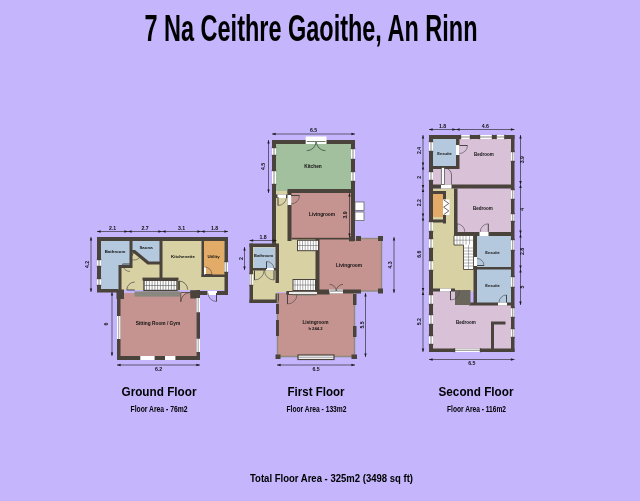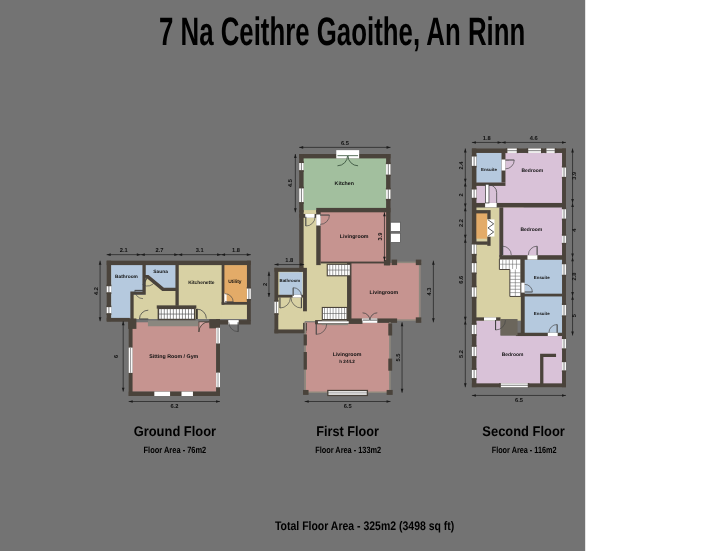--- a/index.html
+++ b/index.html
@@ -1,15 +1,15 @@
 <!DOCTYPE html>
 <html><head><meta charset="utf-8">
 <style>
 html,body{margin:0;padding:0;background:#fff;}
-#page{position:relative;width:532px;height:501px;background:#737373;overflow:hidden;
+#page{position:relative;width:640px;height:501px;background:#c4b5fd;overflow:hidden;
   font-family:"Liberation Sans", sans-serif;}
 </style></head><body>
 <div id="page">
 <svg width="640" height="501" viewBox="0 0 640 501" font-family="Liberation Sans, sans-serif">
 
 <text x="311" y="41" font-size="36" font-weight="bold" fill="#000" text-anchor="middle" textLength="333" lengthAdjust="spacingAndGlyphs">7 Na Ceithre Gaoithe, An Rinn</text>
 
 <rect x="99" y="239" width="127" height="51" fill="#d8d1a4"></rect>
 
 <polygon points="101,241 131,241 131,268 119,268 119,290 101,290" fill="#b5c9de"></polygon>

